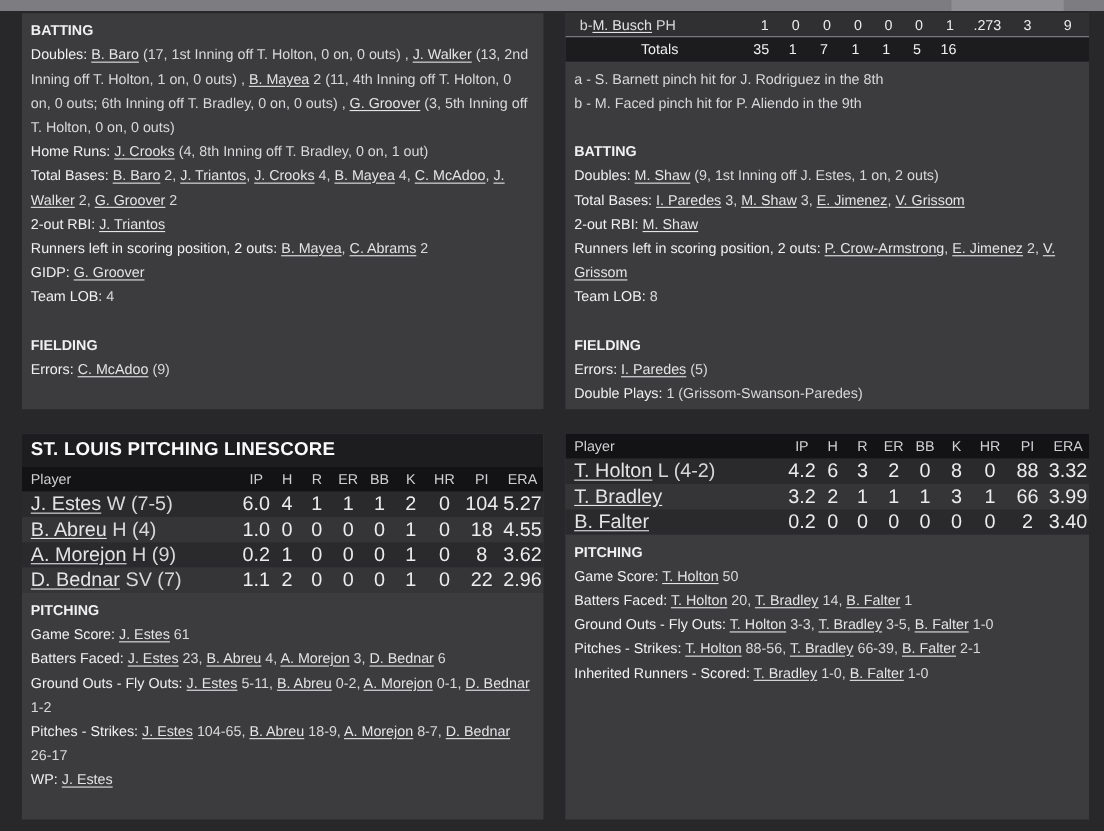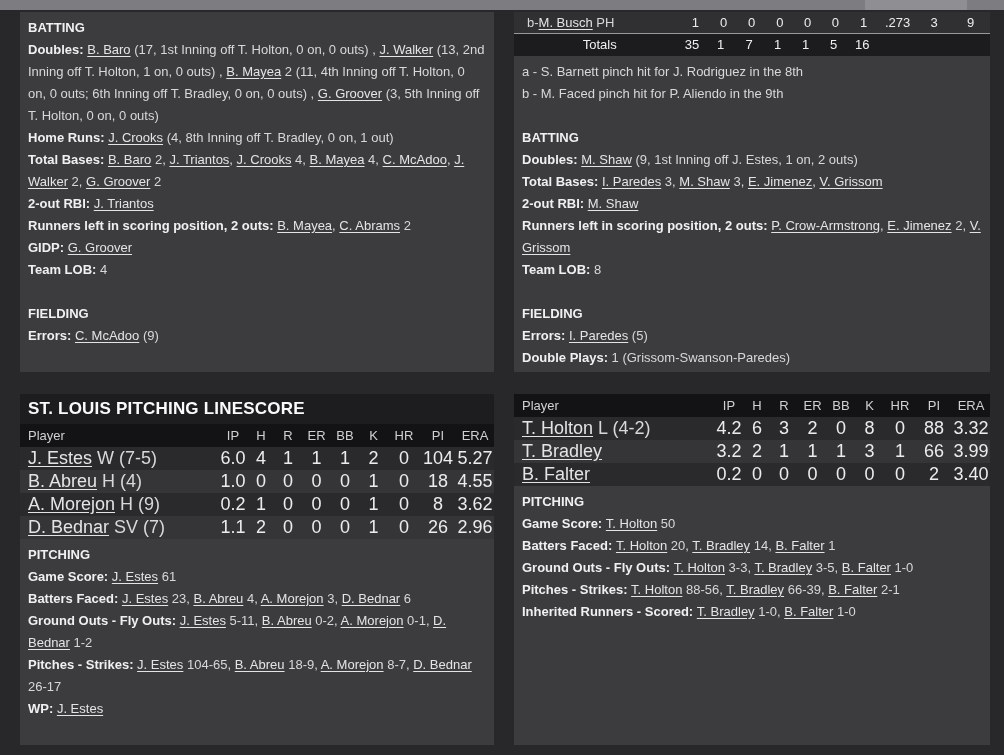--- a/index.html
+++ b/index.html
@@ -17,21 +17,21 @@
   .panel { position:absolute; background:#3c3c3f; overflow:hidden; }
   #panel-left-top    { left:20px;  top:12px;  width:474px; height:360px; }
   #panel-right-top   { left:514px; top:12px;  width:476px; height:360px; }
   #panel-left-bottom { left:20px;  top:394px; width:474px; height:351px; }
   #panel-right-bottom{ left:514px; top:394px; width:476px; height:351px; }
 
   
   .notes { padding:5px 8px 4px 8px; font-size:13px; line-height:22px; }
   .notes .ln { min-height:22px; }
   .sechead { font-weight:bold; color:#f0f0f2; }
-  .lbl { font-weight:bold; color:#f0f0f2; }
+  .lbl { font-weight:normal; color:#f0f0f2; }
   .ptext { color:#d8d8da; }
   .plink { color:#e4e4e6; text-decoration:underline; text-underline-offset:2px; cursor:pointer; }
 
   
   .ls-title {
     height:30px; line-height:30px; background:#1d1d20; color:#fafafa;
     font-size:17px; font-weight:bold; padding-left:8px; letter-spacing:.2px;
   }
   .ls-header { display:flex; height:23px; line-height:23px; background:#131316; color:#d0d0d3; font-size:13px; }
   .ls-row    { display:flex; height:23px; line-height:23px; font-size:18px; color:#ececee; }
@@ -168,21 +168,21 @@
       </div>
       <div class="ls-row odd">
         <span class="c-name"><span class="plink">D. Bednar</span><span class="ptext"> SV (7)</span></span>
         <span class="c-stat" style="width: 30px;">1.1</span>
         <span class="c-stat" style="width: 26px;">2</span>
         <span class="c-stat" style="width: 28px;">0</span>
         <span class="c-stat" style="width: 29px;">0</span>
         <span class="c-stat" style="width: 28px;">0</span>
         <span class="c-stat" style="width: 29px;">1</span>
         <span class="c-stat" style="width: 32px;">0</span>
-        <span class="c-stat" style="width: 36px;">26</span>
+        <span class="c-stat" style="width: 36px;">22</span>
         <span class="c-stat" style="width: 38px;">2.96</span>
       </div>
     </div>
   <div class="notes">
       <div class="ln sechead">PITCHING</div>
       <div class="ln"><span class="lbl">Game Score: </span><span class="plink">J. Estes</span><span class="ptext"> 61</span></div>
       <div class="ln"><span class="lbl">Batters Faced: </span><span class="plink">J. Estes</span><span class="ptext"> 23, </span><span class="plink">B. Abreu</span><span class="ptext"> 4, </span><span class="plink">A. Morejon</span><span class="ptext"> 3, </span><span class="plink">D. Bednar</span><span class="ptext"> 6</span></div>
       <div class="ln"><span class="lbl">Ground Outs - Fly Outs: </span><span class="plink">J. Estes</span><span class="ptext"> 5-11, </span><span class="plink">B. Abreu</span><span class="ptext"> 0-2, </span><span class="plink">A. Morejon</span><span class="ptext"> 0-1, </span><span class="plink">D. Bednar</span><span class="ptext"> 1-2</span></div>
       <div class="ln"><span class="lbl">Pitches - Strikes: </span><span class="plink">J. Estes</span><span class="ptext"> 104-65, </span><span class="plink">B. Abreu</span><span class="ptext"> 18-9, </span><span class="plink">A. Morejon</span><span class="ptext"> 8-7, </span><span class="plink">D. Bednar</span><span class="ptext"> 26-17</span></div>
       <div class="ln"><span class="lbl">WP: </span><span class="plink">J. Estes</span></div>

